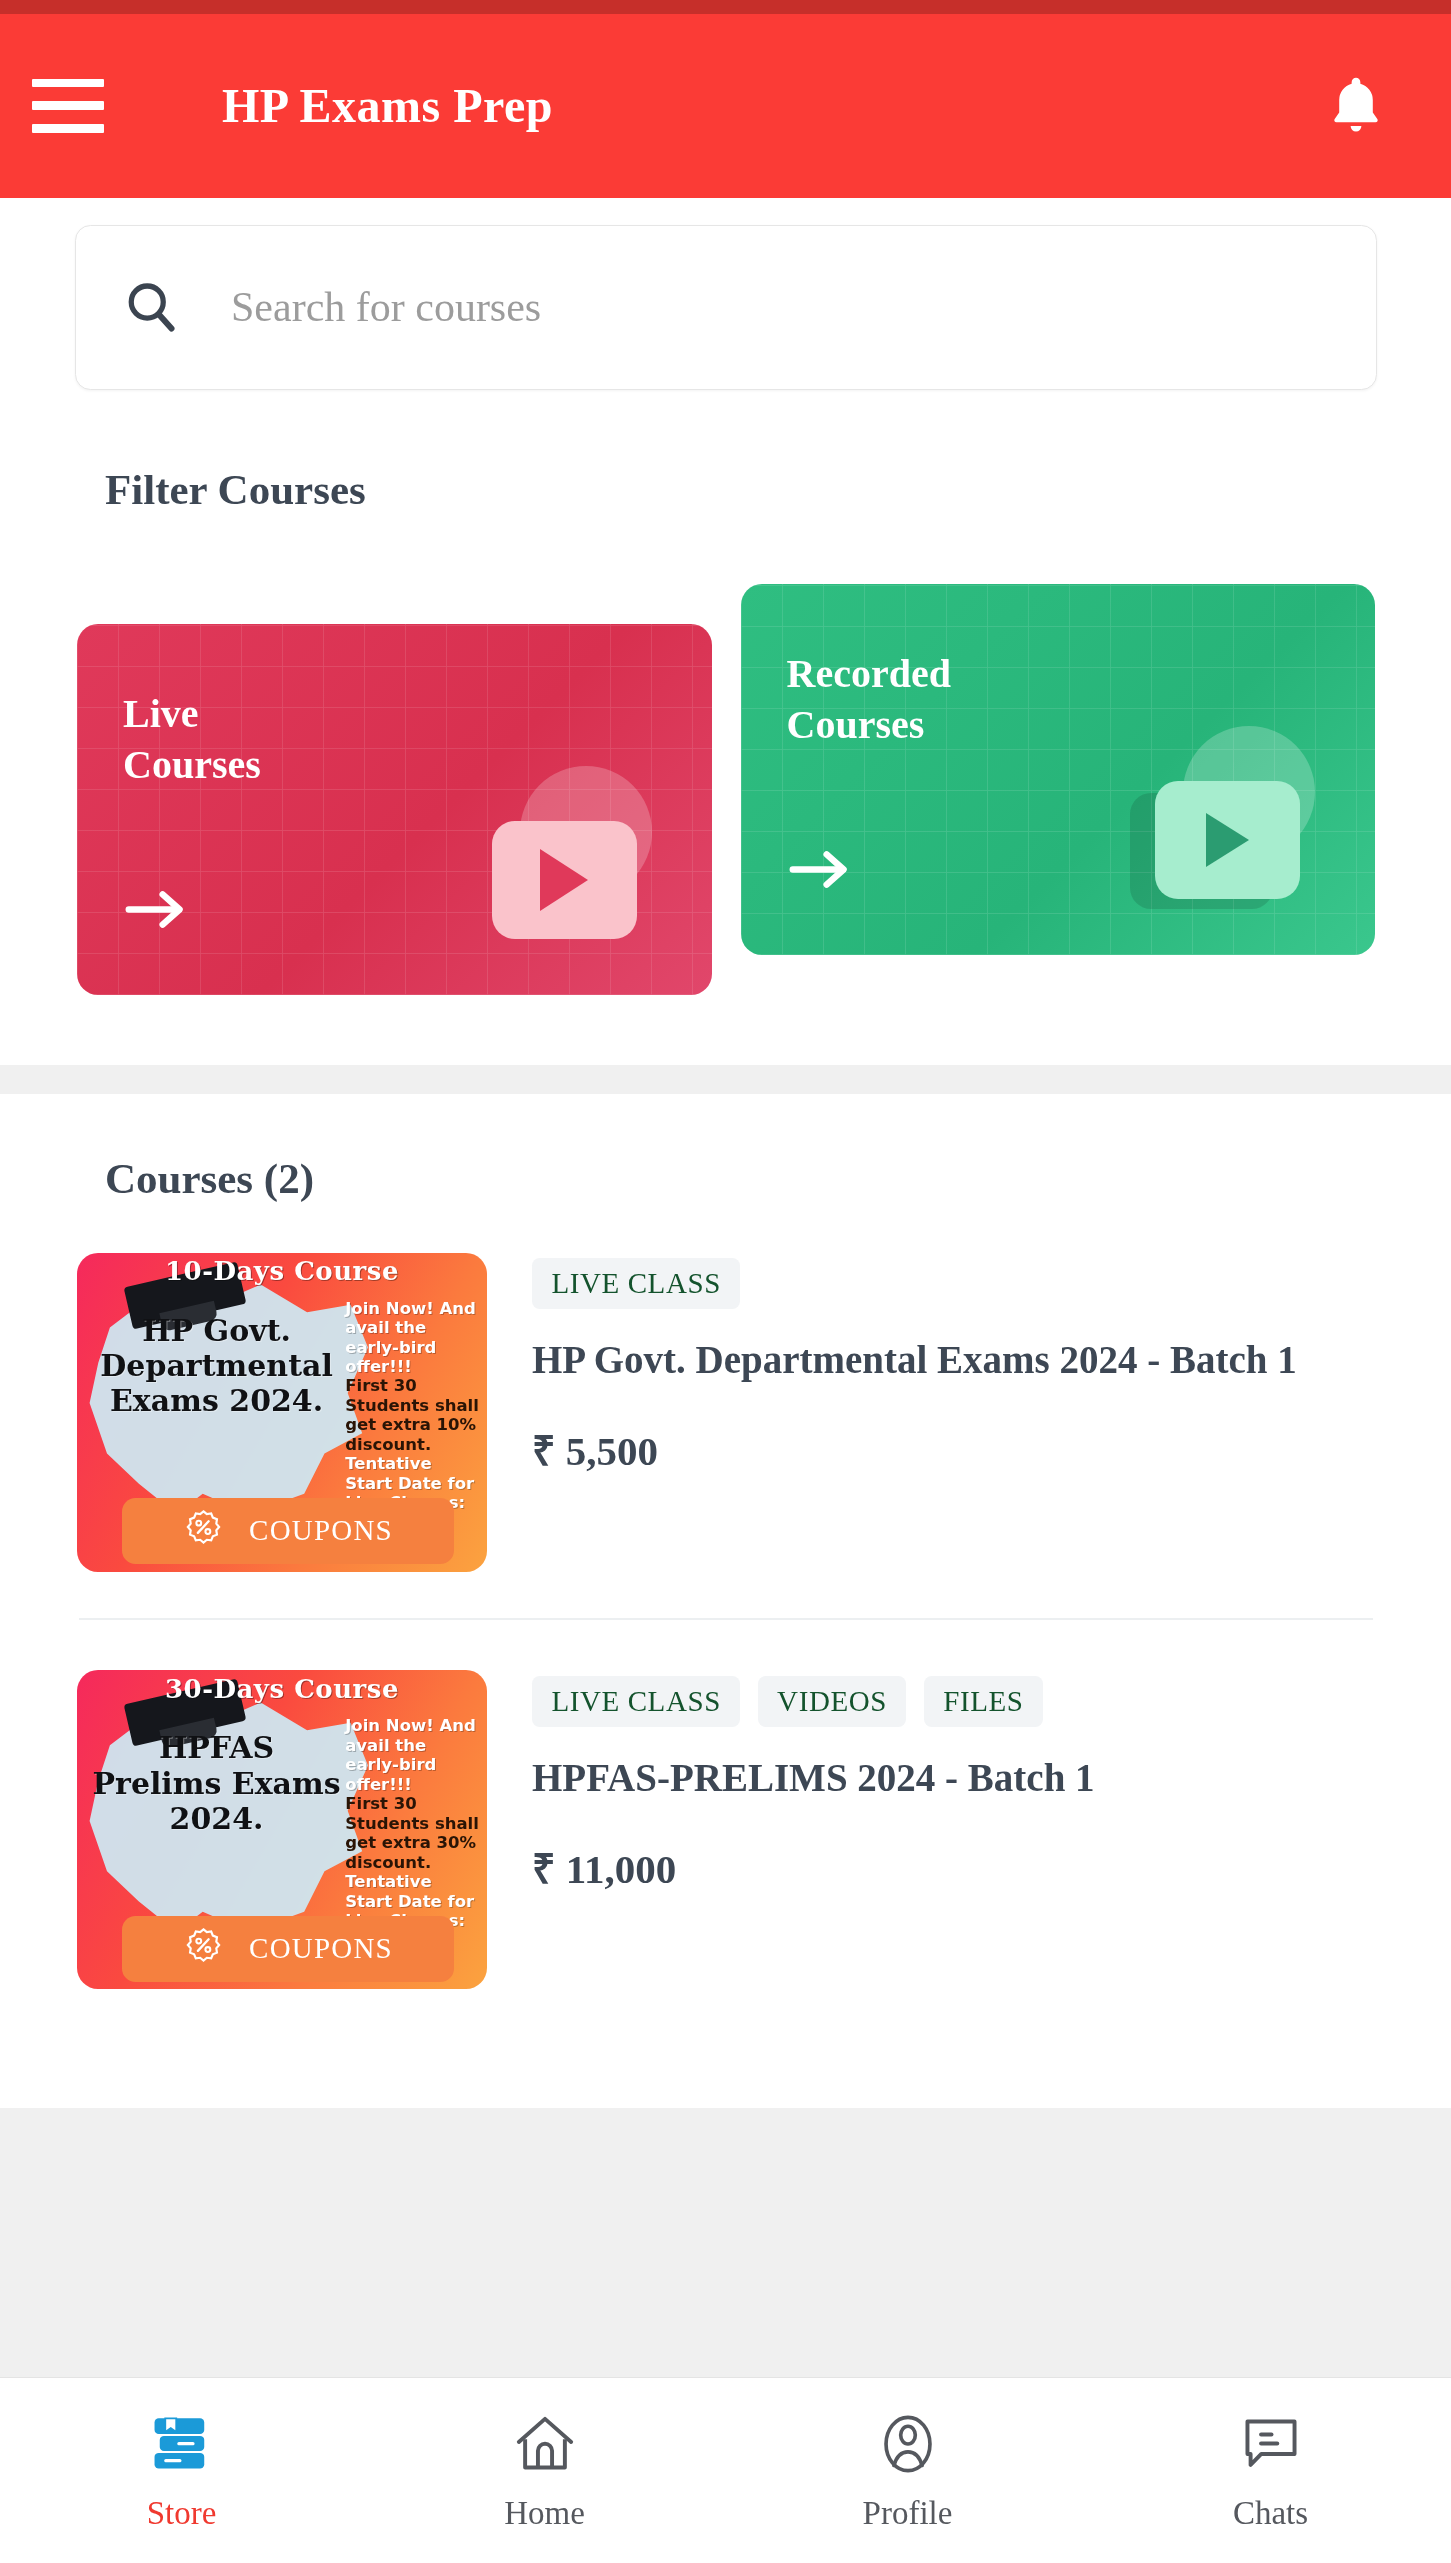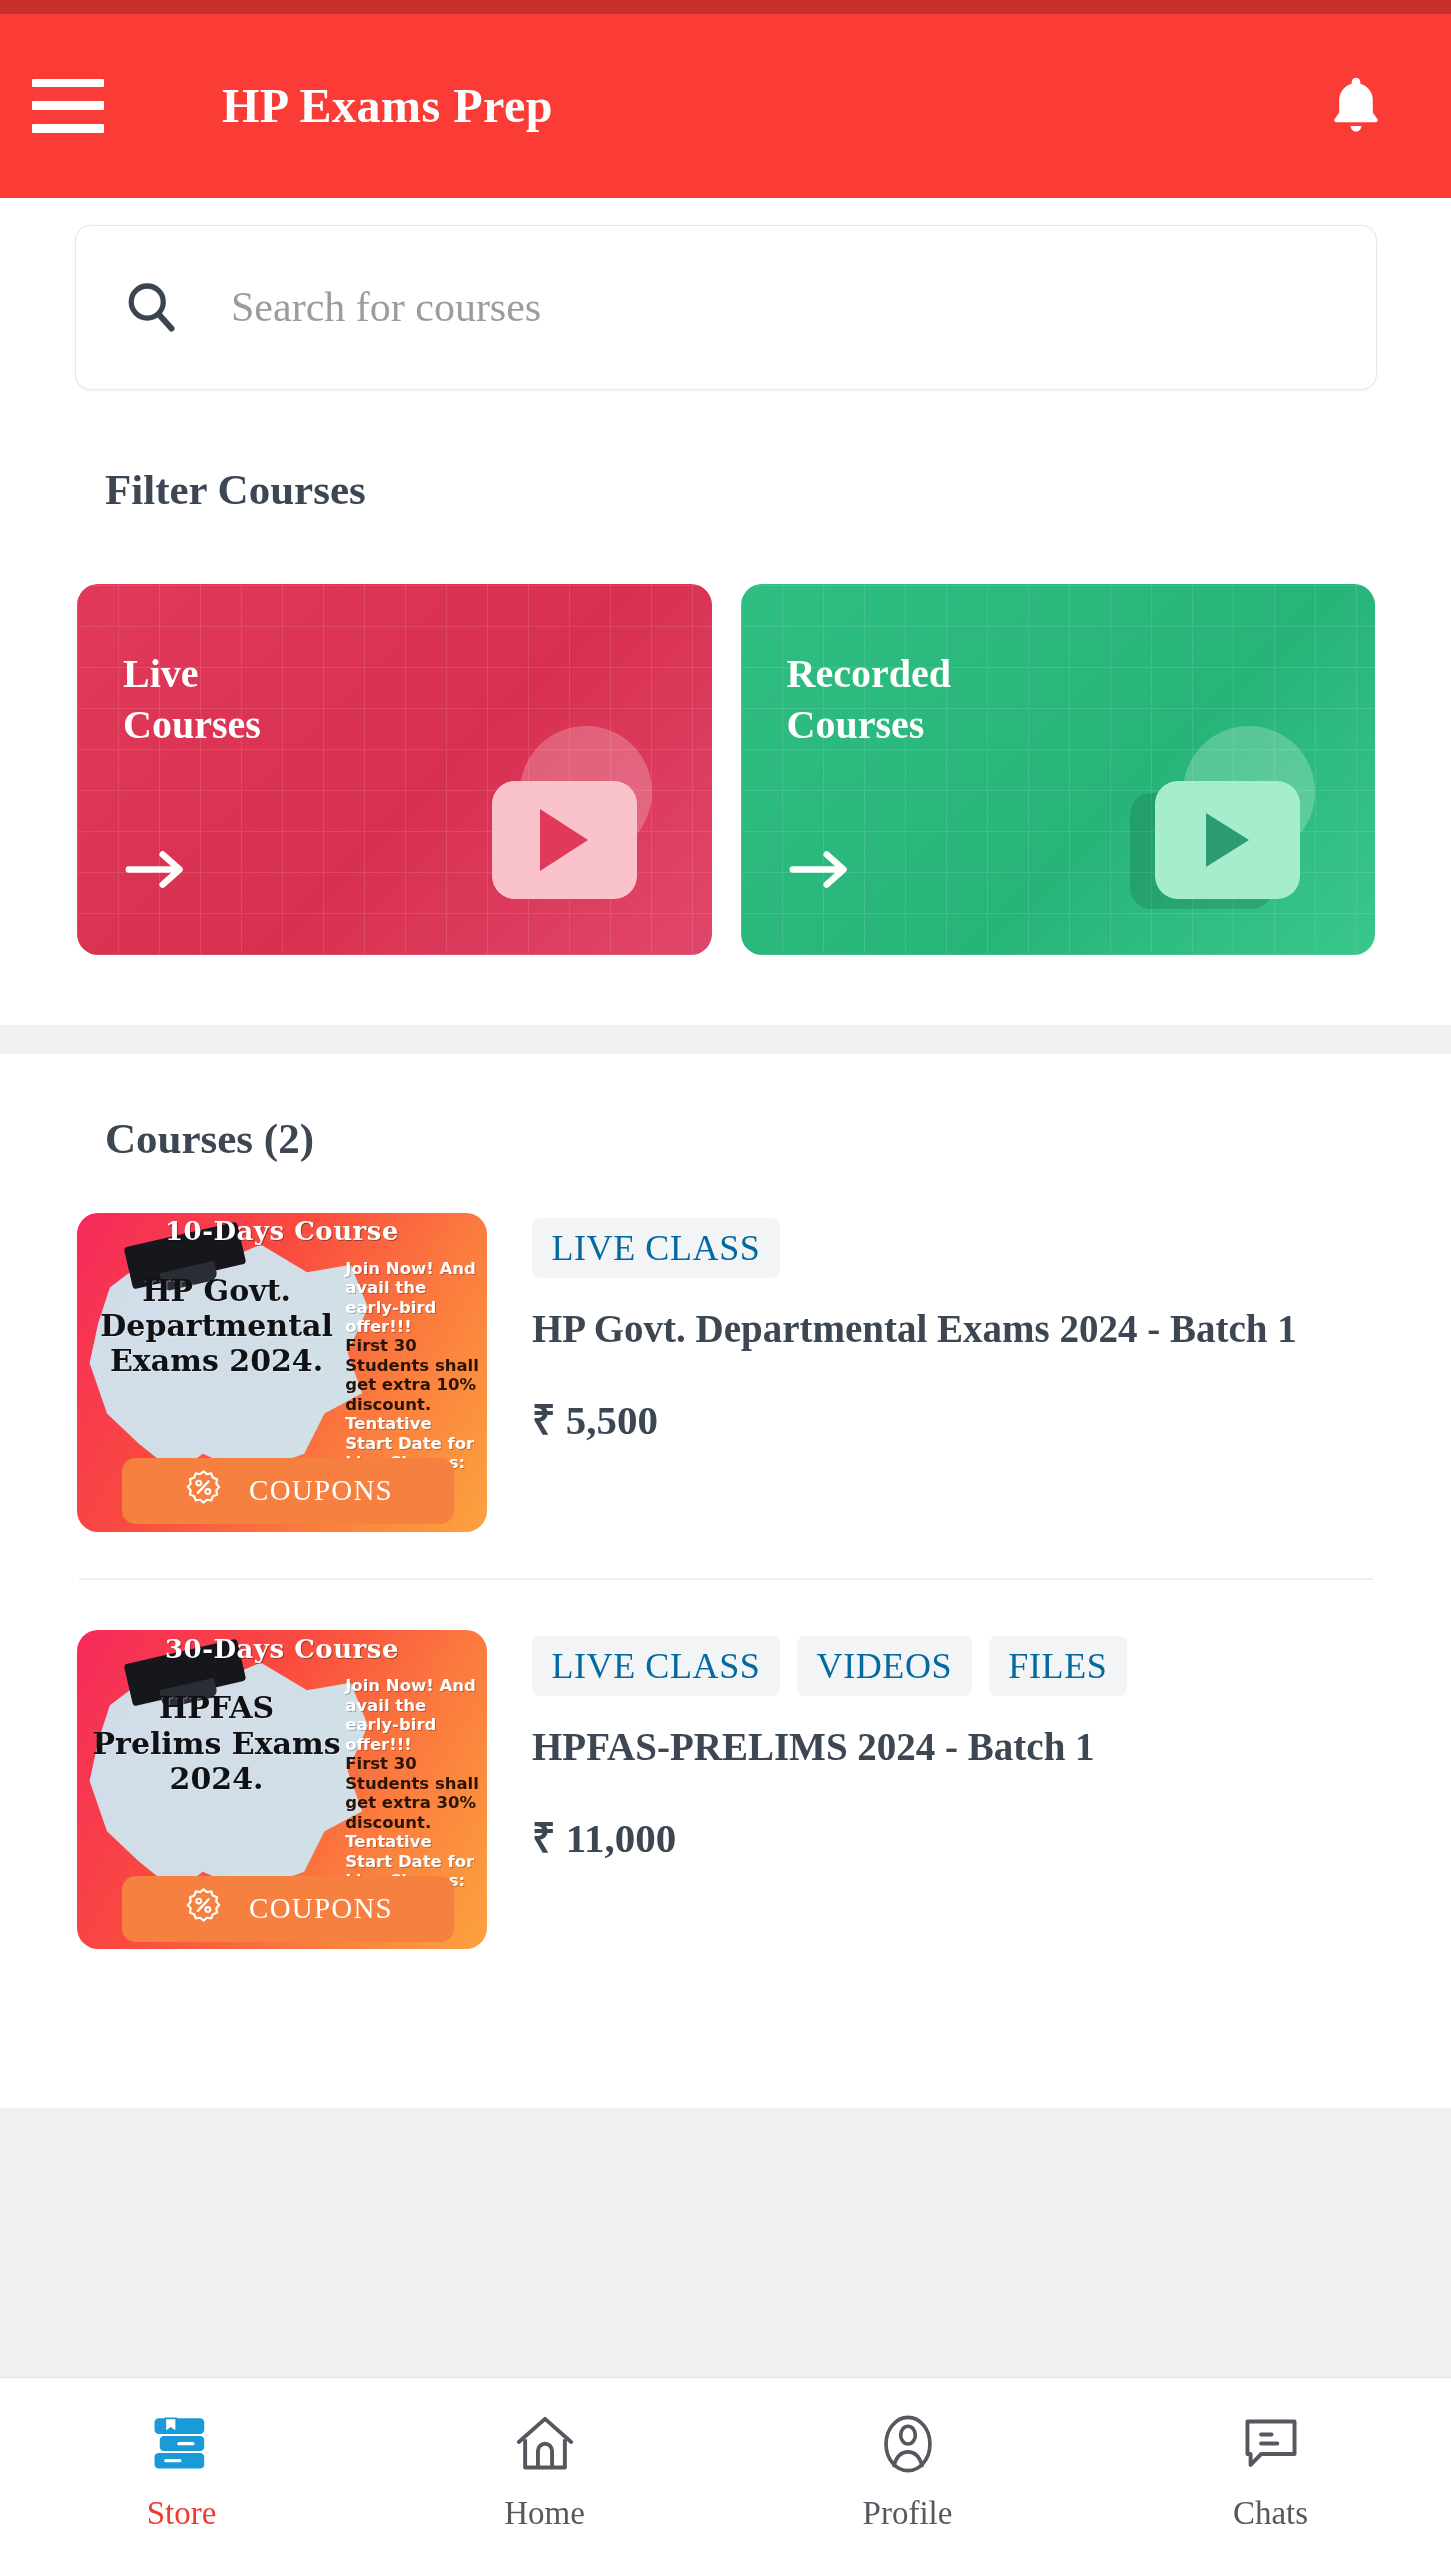--- a/index.html
+++ b/index.html
@@ -39,21 +39,21 @@
   .search-ph { margin-left:50px; font-size:42px; color:#9c9c9c; }
 
   
   .sec-title { font-size:43px; font-weight:bold; color:#3d4754;margin-left:28px; }
   .filter-sec { padding:75px 77px 0 77px; }
   .filter-cards { display:flex; gap:29px; margin-top:70px; }
   .fcard {
     position:relative; flex:1; height:371px; border-radius:21px; overflow:hidden;
     padding:64px 0 0 46px; cursor:pointer;
   }
-  .fcard.live { background:linear-gradient(135deg,#e0395a 0%,#d8304f 55%,#e1476b 100%); }
+  .fcard.live { background:linear-gradient(135deg,#e0395a 0%,#d8304f 55%,#e1476b 100%);margin-top:40px; }
   .fcard.rec  { background:linear-gradient(135deg,#2fbe81 0%,#27b479 60%,#3ac78d 100%); }
   .grid-overlay {
     position:absolute; inset:0; opacity:.13;
     background-image:
       repeating-linear-gradient(0deg, rgba(255,255,255,.85) 0 1px, transparent 1px 41px),
       repeating-linear-gradient(90deg, rgba(255,255,255,.85) 0 1px, transparent 1px 41px);
     pointer-events:none;
   }
   .fcard-label {
     position:relative; z-index:3; color:#fff; font-size:40px; font-weight:bold;
@@ -132,22 +132,22 @@
   .coupon-bar {
     position:absolute; left:45px; right:33px; bottom:7.7px; height:66px;
     background:#f5803f; border-radius:13.6px;
     display:flex; align-items:center; justify-content:center; gap:25px;
   }
   .coupon-bar .ctext { color:#fff; font-size:29px; letter-spacing:1.2px; font-family:"Liberation Serif", serif; }
 
   .course-info { flex:1; padding-top:5.8px; }
   .tags { display:flex; gap:17.4px; flex-wrap:wrap; }
   .tag {
-    background:#f2f4f6; color:#0369a1; border-radius:7.7px;
-    padding:8.7px 19.4px; font-size:36px; letter-spacing:0.6px;
+    background:#f2f4f6; color:#14532d; border-radius:7.7px;
+    padding:8.7px 19.4px; font-size:29px; letter-spacing:0.6px;
   }
   .course-title {
     margin-top:25px; font-size:39px; font-weight:bold; color:#3d4754; line-height:1.34;
   }
   .course-price { margin-top:35px; font-size:41px; font-weight:bold; color:#3d4754; }
 
   
   .bottom-gap { background:#f0f0f0; }
   .bottomnav {
     position:absolute; left:0; bottom:0; width:1452px; height:186px;

